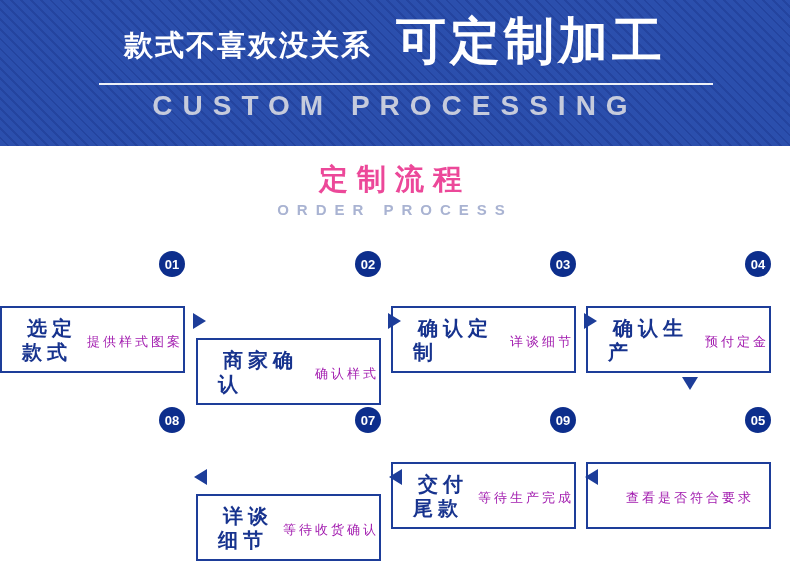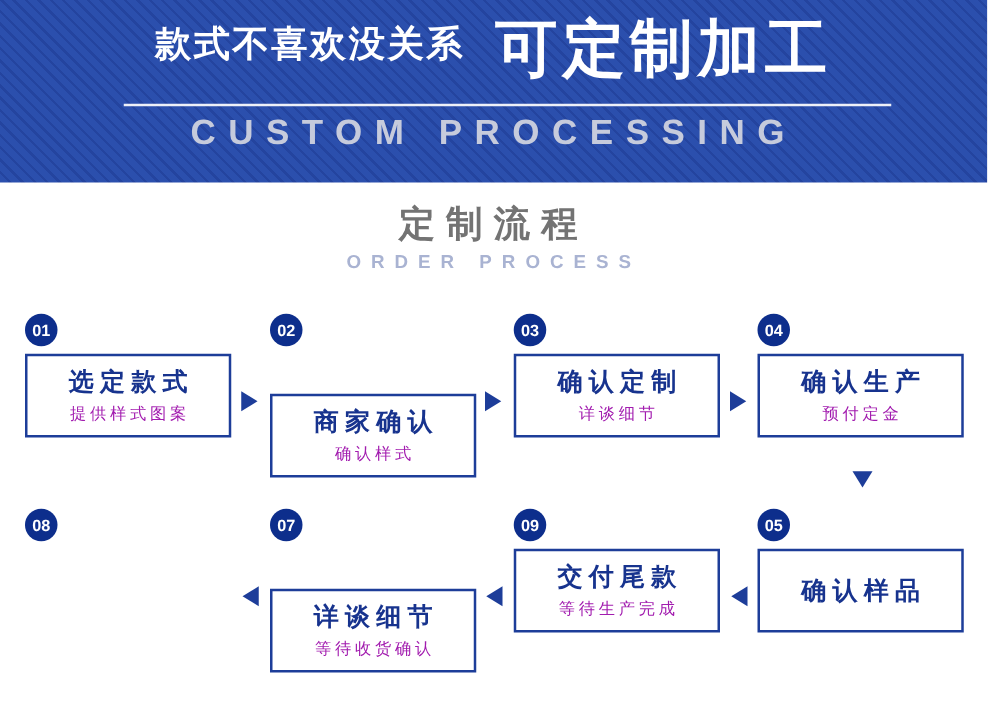--- a/index.html
+++ b/index.html
@@ -8,66 +8,66 @@
     overflow:hidden; font-family:"Liberation Sans", sans-serif;
   }
 
   
   .banner {
     position:absolute; top:0; left:0; width:790px; height:146px;
     background:repeating-linear-gradient(45deg, #2b4fad 0px, #2b4fad 5px, #24449f 5px, #24449f 7px);
   }
   .banner-headline {
     position:absolute; top:6px; left:0; width:100%; height:70px;
-    display:flex; justify-content:center; gap:24px;
+    display:flex; justify-content:center; align-items:center; gap:24px;
   }
   .banner-tagline {
     color:#ffffff; font-size:29px; font-weight:bold; letter-spacing:2px; margin-top:10px;
   }
   .banner-title {
     color:#ffffff; font-size:50px; font-weight:bold; letter-spacing:4px;
   }
   .banner-divider {
     position:absolute; top:83px; left:99px; width:614px; height:2px; background:#edf0f8;
   }
   .banner-sub {
     position:absolute; top:90px; left:0; width:100%; text-align:center;
     color:#c6cbdc; font-size:28px; font-weight:bold; letter-spacing:10px;
   }
 
   
   .section-title {
     position:absolute; top:160px; left:0; width:100%; text-align:center;
-    color:#737373; font-size:29px; font-weight:bold; letter-spacing:9px;
+    color:#ec4899; font-size:29px; font-weight:bold; letter-spacing:9px;
   }
   .section-subtitle {
     position:absolute; top:201px; left:0; width:100%; text-align:center;
     color:#a9b3d2; font-size:15px; font-weight:bold; letter-spacing:8px;
   }
 
   
   .step {
     position:absolute; width:165px;
-    display:flex; flex-direction:column; align-items:flex-start;
+    display:flex; flex-direction:column; align-items:flex-end;
   }
   .r1 { top:251px; }
   .r2 { top:407px; }
   .c1 { left:20px; }
   .c2 { left:216px;gap:32px; }
   .c3 { left:411px; }
   .c4 { left:606px; }
   .step-num {
     width:26px; height:26px; border-radius:50%; background:#0d2e8c;
     color:#ffffff; font-size:13px; font-weight:bold;
     display:flex; align-items:center; justify-content:center;
   }
   .step-box {
-    margin-top:6px; width:161px; height:63px;
+    margin-top:29px; width:161px; height:63px;
     border:2px solid #1d3d99; background:#ffffff;
-    display:flex; flex-direction:column; align-items:center; justify-content:center;
+    display:flex; flex-direction:row; align-items:center; justify-content:center;padding-left:20px;
   }
   .step-title {
     color:#17338e; font-size:20px; font-weight:bold; letter-spacing:5px;
     text-indent:5px; line-height:1.2;
   }
   .step-sub {
     margin-top:5px; color:#a21caf; font-size:13px; letter-spacing:3px;
     text-indent:3px; line-height:1.2; white-space:nowrap;
   }
 
@@ -153,21 +153,21 @@
   <div class="step r2 c3">
     <div class="step-num">09</div>
     <div class="step-box">
       <div class="step-title">交付尾款</div>
       <div class="step-sub">等待生产完成</div>
     </div>
   </div>
   <div class="step r2 c4">
     <div class="step-num">05</div>
     <div class="step-box">
-      <div class="step-title">确认样品</div>
+      <div class="step-sub">查看是否符合要求</div>
     </div>
   </div>
 
   <div class="arr arr-left al1"></div>
   <div class="arr arr-left al2"></div>
   <div class="arr arr-left al3"></div>
 
 </div>
 
 </body></html>

